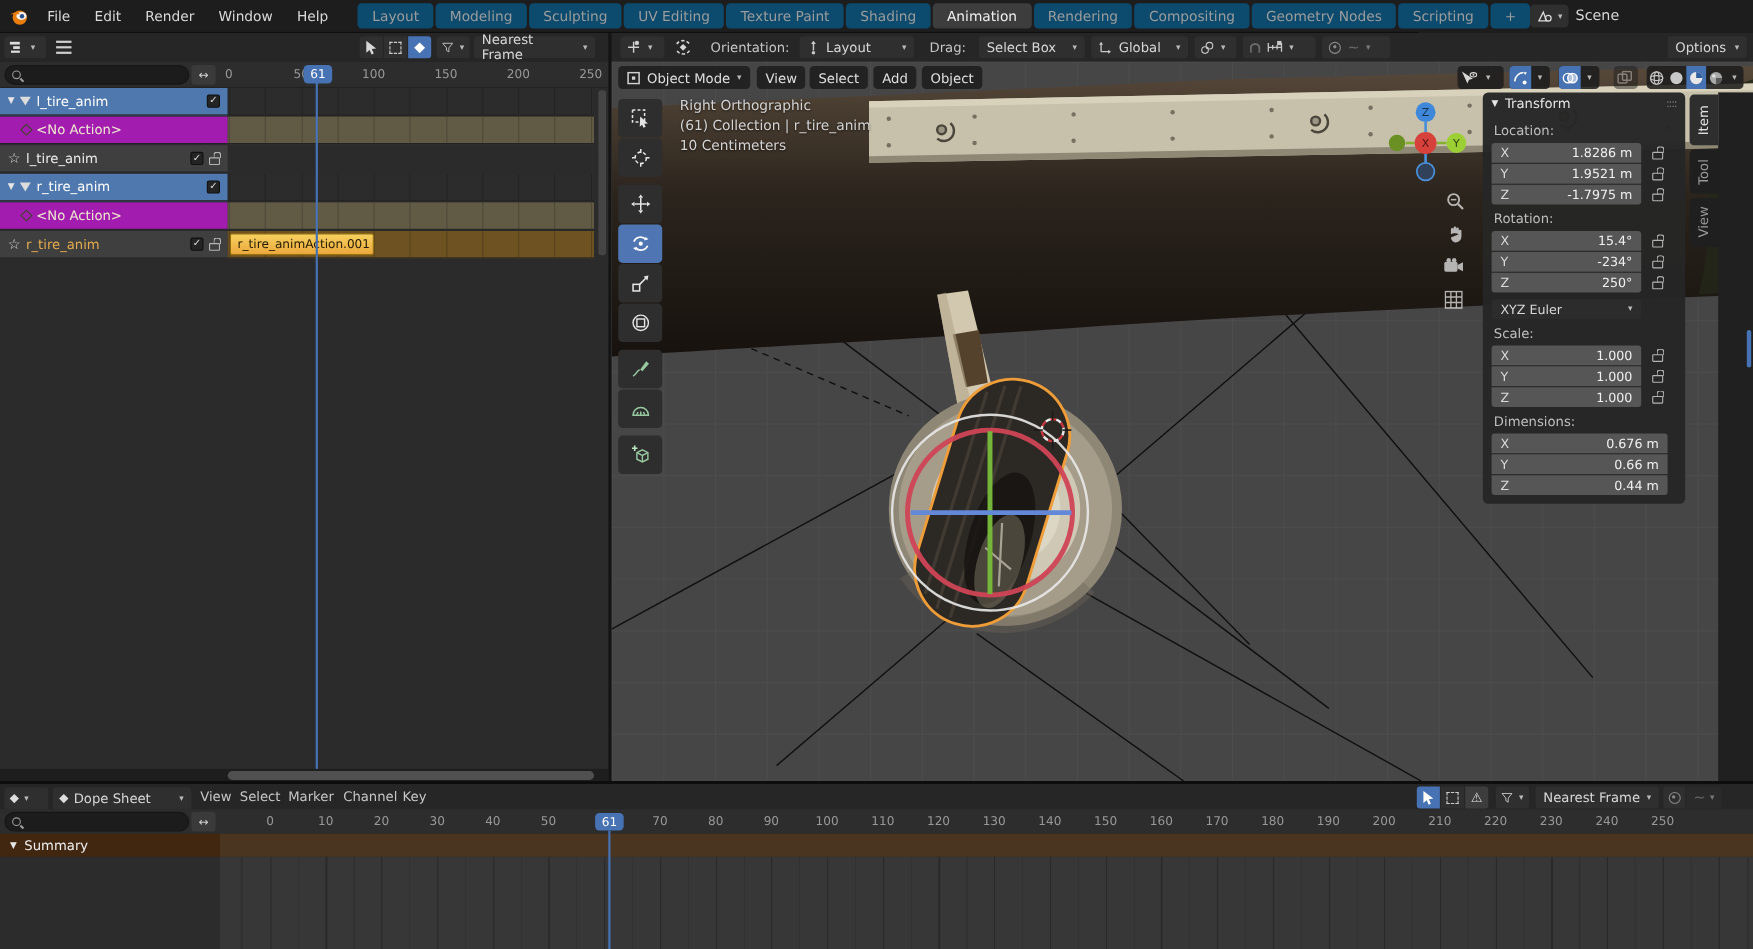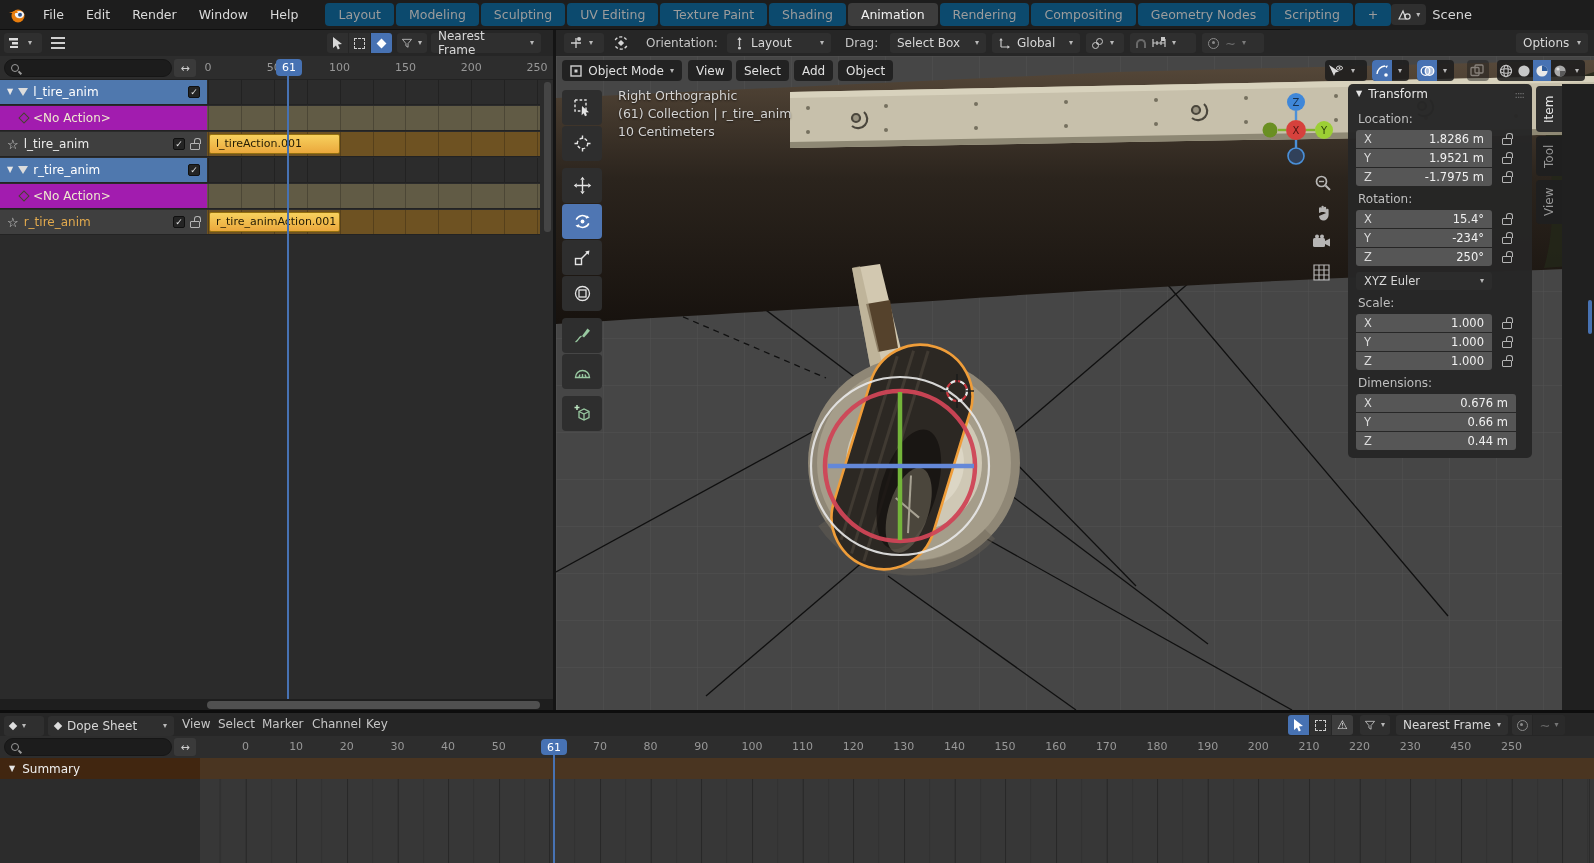--- a/index.html
+++ b/index.html
@@ -317,23 +317,20 @@
     </div>
     <div class="nla-track"></div>
   </div>
   <div class="nla-row row-act" style="top:76px;">
     <div class="nla-left">
       <span class="star"></span>
       <span>l_tire_anim</span>
       <span class="spacer"></span>
       <span class="chk"></span>
       <span class="lock"></span>
-    </div>
-    <div class="nla-track">
-      <span class="strip" style="left:2px; width:131px;">l_tireAction.001</span>
     </div>
   </div>
   <div class="nla-row row-obj" style="top:102px;">
     <div class="nla-left">
       <span class="tri">▼</span>
       <span class="objico"></span>
       <span>r_tire_anim</span>
       <span class="spacer"></span>
       <span class="chk"></span>
     </div>
@@ -821,21 +818,21 @@
         <span class="tick" style="left: 954.46px;">140</span>
         <span class="tick" style="left: 1005.1px;">150</span>
         <span class="tick" style="left: 1055.74px;">160</span>
         <span class="tick" style="left: 1106.38px;">170</span>
         <span class="tick" style="left: 1157.02px;">180</span>
         <span class="tick" style="left: 1207.66px;">190</span>
         <span class="tick" style="left: 1258.3px;">200</span>
         <span class="tick" style="left: 1308.94px;">210</span>
         <span class="tick" style="left: 1359.58px;">220</span>
         <span class="tick" style="left: 1410.22px;">230</span>
-        <span class="tick" style="left: 1460.86px;">450</span>
+        <span class="tick" style="left: 1460.86px;">240</span>
         <span class="tick" style="left: 1511.5px;">250</span>
       </div>
   </div>
   <span class="frame-badge" style="left:541px; top:26px; height:16px;">61</span>
   <div class="playhead" style="left:553px; top:42px; height:108px;"></div>
 
   <div id="sum-left">
     <span class="tri">▼</span>
     <span>Summary</span>
   </div>

